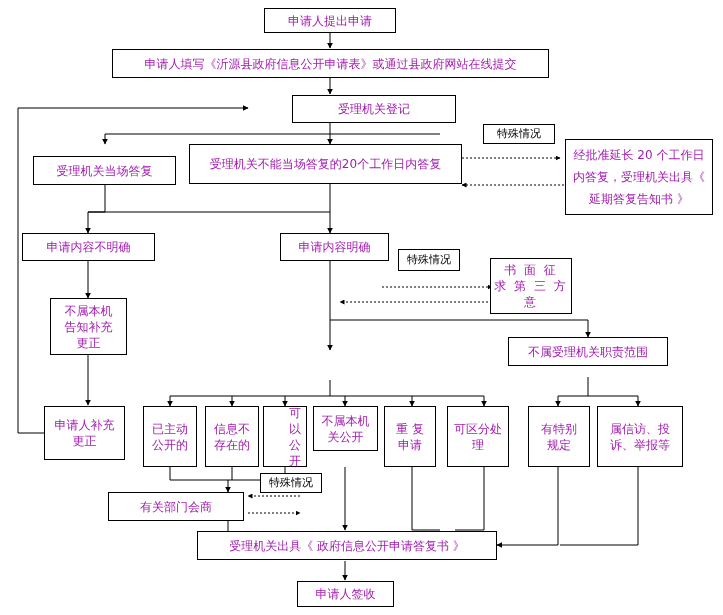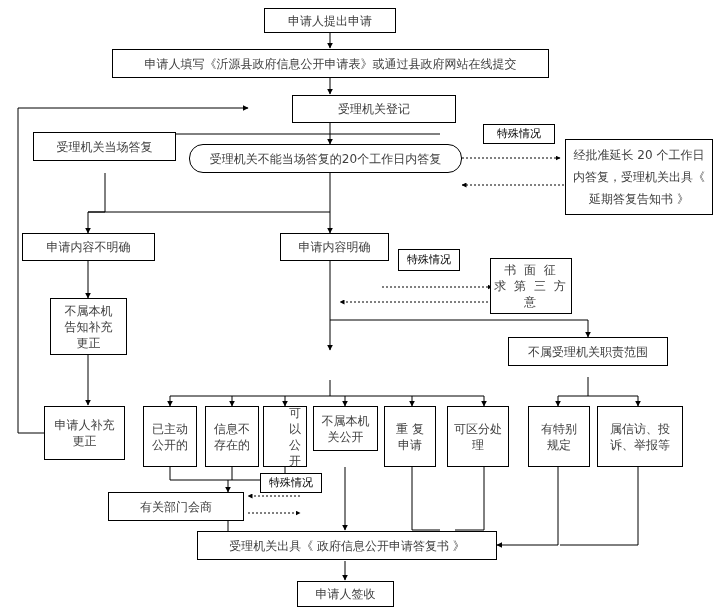--- a/index.html
+++ b/index.html
@@ -15,21 +15,21 @@
     width: 723px;
     height: 615px;
     background: #ffffff;
     overflow: hidden;
   }
   .node {
     position: absolute;
     box-sizing: border-box;
     border: 1px solid #000000;
     background: #ffffff;
-    color: #404040;
+    color: #a21caf;
     display: flex;
     align-items: center;
     justify-content: center;
     text-align: center;
     font-size: 12px;
     line-height: 16px;
     padding: 2px 3px;
     white-space: pre-line;
   }
   .note {
@@ -142,22 +142,22 @@
       <path d="M 382 287 L 492 287" marker-end="url(#arrowdot)"></path>
       <path d="M 492 302 L 340 302" marker-end="url(#arrowdot)"></path>
       <path d="M 300 496 L 248 496" marker-end="url(#arrowdot)"></path>
       <path d="M 248 513 L 300 513" marker-end="url(#arrowdot)"></path>
     </g>
   </svg>
 
   <div class="node" style="left:264px; top:8px; width:132px; height:25px;">申请人提出申请</div>
   <div class="node" style="left:112px; top:49px; width:437px; height:29px;">申请人填写《沂源县政府信息公开申请表》或通过县政府网站在线提交</div>
   <div class="node" style="left:248px; top:95px; width:164px; height:28px;margin-left:44px;">受理机关登记</div>
-  <div class="node" style="left:33px; top:132px; width:143px; height:29px;">受理机关当场答复</div>
-  <div class="node" style="left:189px; top:144px; width:273px; height:29px;border-radius:14px;">受理机关不能当场答复的20个工作日内答复</div>
+  <div class="node" style="left:33px; top:156px; width:143px; height:29px;">受理机关当场答复</div>
+  <div class="node" style="left:189px; top:144px; width:273px; height:40px;">受理机关不能当场答复的20个工作日内答复</div>
   <div class="node" style="left:565px; top:139px; width:148px; height:76px; line-height:22px;">经批准延长 20 个工作日内答复，受理机关出具《 延期答复告知书 》</div>
   <div class="node" style="left:22px; top:233px; width:133px; height:28px;">申请内容不明确</div>
   <div class="node" style="left:280px; top:233px; width:109px; height:28px;">申请内容明确</div>
   <div class="node vert" style="left:490px; top:258px; width:82px; height:56px; writing-mode:horizontal-tb; letter-spacing:2px;">书 面 征
 求 第 三 方 意</div>
   <div class="node" style="left:50px; top:298px; width:77px; height:57px;">不属本机
 告知补充
 更正</div>
   <div class="node" style="left:44px; top:406px; width:81px; height:54px;">申请人补充
 更正</div>

